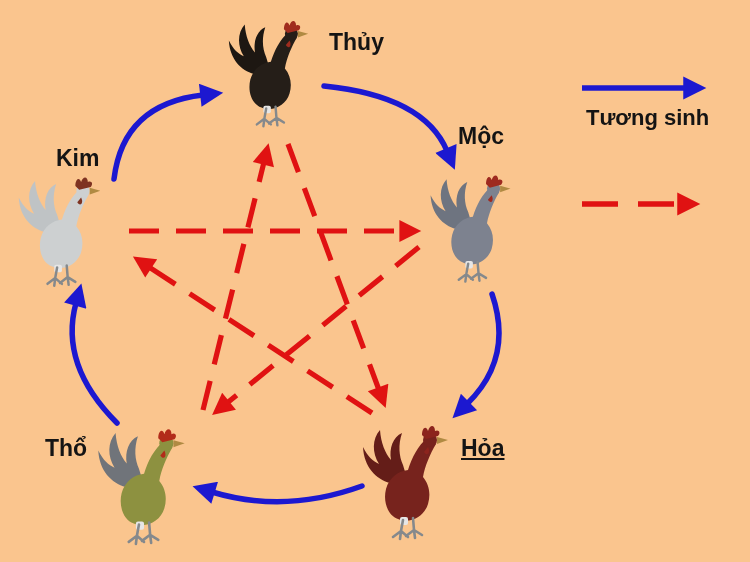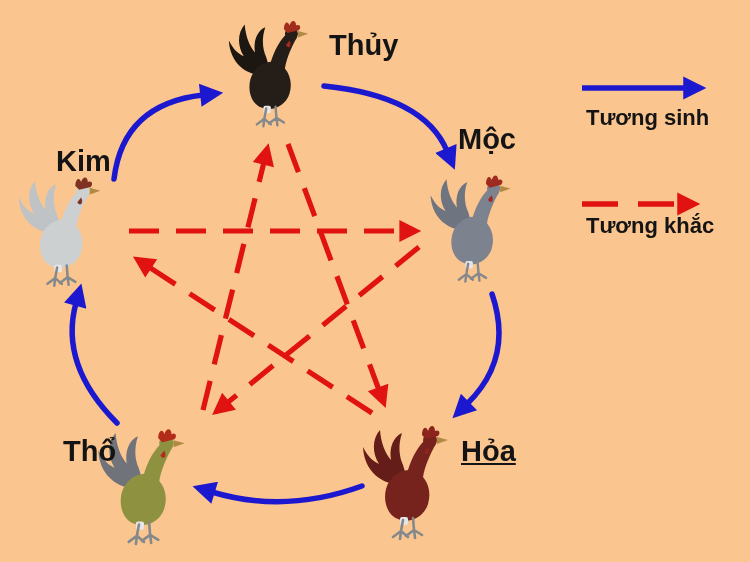--- a/index.html
+++ b/index.html
@@ -10,41 +10,41 @@
     overflow:hidden;
     font-family:"Liberation Sans","DejaVu Sans",sans-serif;
   }
   #arrow-layer{position:absolute;left:0;top:0;width:750px;height:562px;}
   .sinh-arc{fill:none;stroke:var(--sinh,#1c18d0);stroke-width:5.5;stroke-linecap:round;}
   .khac-line{fill:none;stroke:var(--khac,#e01212);stroke-width:5.2;stroke-linecap:butt;stroke-dasharray:30 17;}
   .legend-sinh-line{fill:none;stroke:var(--sinh,#1c18d0);stroke-width:5.5;}
   .legend-khac-line{fill:none;stroke:var(--khac,#e01212);stroke-width:5.5;stroke-dasharray:36 20;}
   .el-label{
     position:absolute;
-    font-weight:bold;font-size:29px;line-height:1.1;
+    font-weight:bold;font-size:23px;line-height:1.1;
     color:var(--text,#141414);
     white-space:nowrap;
   }
   .legend-label{
     position:absolute;
     font-weight:bold;font-size:22px;line-height:1.1;
     color:var(--text,#141414);
     white-space:nowrap;
   }
   .rooster-box{position:absolute;}
   .rooster-box svg{width:100%;height:100%;display:block;}
   #thuy-rooster{left:220px;top:18px;width:98px;height:112px;}
   #moc-rooster{left:424px;top:172px;width:94px;height:114px;}
   #hoa-rooster{left:356px;top:420px;width:100px;height:126px;}
   #tho-rooster{left:88px;top:426px;width:108px;height:122px;}
   #kim-rooster{left:12px;top:174px;width:96px;height:116px;}
   #thuy-label{left:329px;top:30px;}
   #moc-label{left:458px;top:124px;}
   #hoa-label{left:461px;top:436px;text-decoration:underline;}
-  #tho-label{left:63px;top:436px;}
+  #tho-label{left:45px;top:436px;}
   #kim-label{left:56px;top:146px;}
   #legend-sinh-label{left:586px;top:106px;}
   #legend-khac-label{left:586px;top:214px;}
 </style>
 </head>
 <body>
 
 <div id="canvas" style="--bg: #fac58e; --sinh: #1c18d0; --khac: #e01212; --text: #141414;">
 
   <svg id="arrow-layer" viewBox="0 0 750 562" xmlns="http://www.w3.org/2000/svg">
@@ -110,15 +110,14 @@
       </svg>
   </div>
 
   <div class="el-label" id="thuy-label">Thủy</div>
   <div class="el-label" id="moc-label">Mộc</div>
   <div class="el-label" id="hoa-label">Hỏa</div>
   <div class="el-label" id="tho-label">Thổ</div>
   <div class="el-label" id="kim-label">Kim</div>
 
   <div class="legend-label" id="legend-sinh-label">Tương sinh</div>
-  <div class="legend-label" id="legend-khac-label">Tương khắc</div>
 
 </div>
 
 </body></html>

